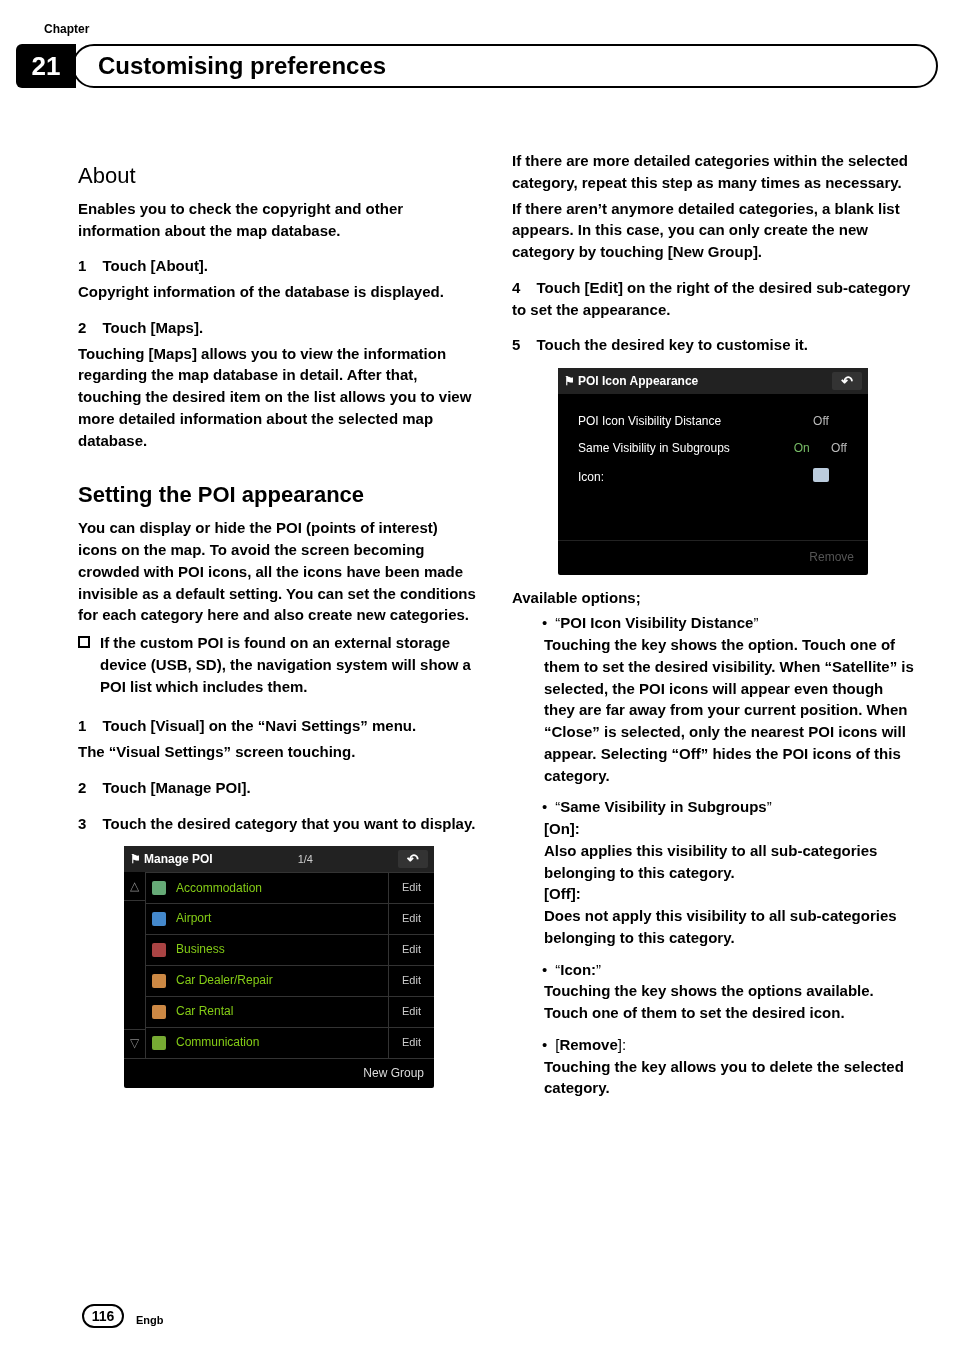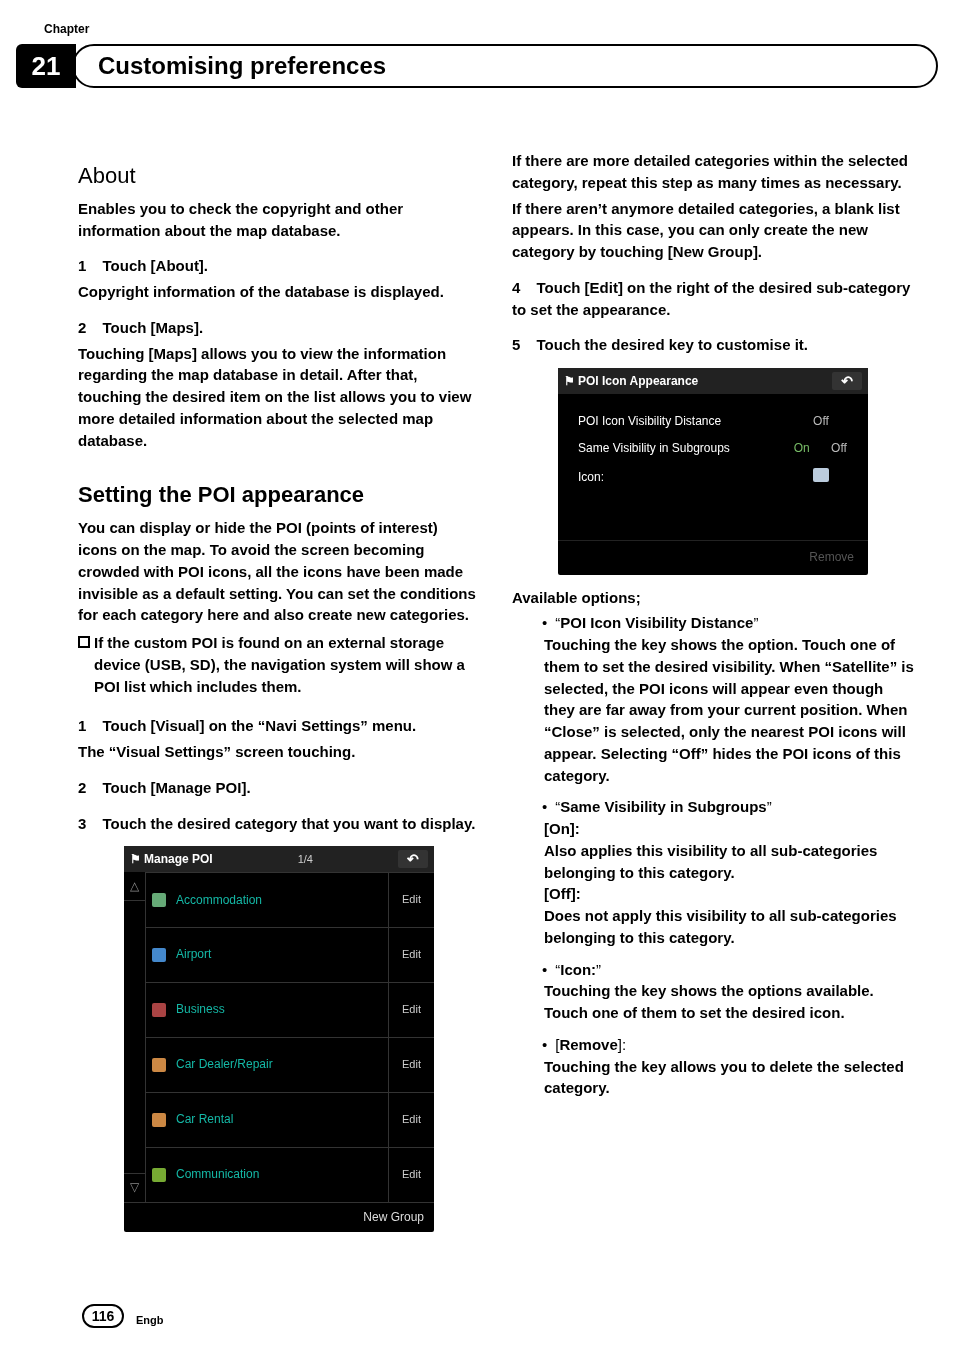--- a/index.html
+++ b/index.html
@@ -21,40 +21,40 @@
 
   .content { display: flex; gap: 32px; padding: 130px 40px 0 78px; }
   .col { width: 50%; font-size: 15px; line-height: 1.45; }
 
   h2.section { font-size: 22px; font-weight: 400; margin-top: 10px; margin-bottom: 6px; }
   h2.sub { font-size: 22px; font-weight: 900; margin-top: 28px; margin-bottom: 6px; }
   p { margin-bottom: 4px; }
   .step { font-weight: 700; margin-top: 14px; }
   .step-num { font-weight: 900; margin-right: 12px; }
   .body-text { font-weight: 700; }
-  .bullet-row { display: flex; gap: 4px; margin-top: 6px; }
+  .bullet-row { display: flex; gap: 10px; margin-top: 6px; }
   .bullet-sq { width: 12px; height: 12px; border: 2px solid #000; margin-top: 4px; flex-shrink: 0; }
   .bullet-dot::before { content: "•"; margin-right: 8px; }
   ul.opts { list-style: none; padding-left: 30px; }
   ul.opts > li { margin-bottom: 10px; }
   ul.opts > li .opt-title { font-weight: 400; }
   ul.opts > li .opt-title b { font-weight: 700; }
   ul.opts > li .opt-body { padding-left: 2px; }
 
   
   .shot { margin: 12px auto; background: #000; color: #fff; font-size: 12px; border-radius: 2px; }
   .shot1 { width: 310px; }
   .shot-header { background: #222; display: flex; align-items: flex-end; justify-content: space-between; padding: 4px 6px; font-weight: bold; }
   .shot-header .pager { font-weight: normal; color: #ccc; font-size: 11px; }
   .back-btn { width: 30px; height: 18px; background: #333; border-radius: 2px; display: flex; align-items: center; justify-content: center; font-size: 14px; }
   .shot-row { display: flex; align-items: center; border-top: 1px solid #333; }
   .shot-left { width: 26px; display: flex; align-items: center; justify-content: center; }
   .shot-icon { width: 14px; height: 14px; display: inline-block; }
-  .shot-label { flex: 1; padding: 5px 4px; color: #14b8a6; }
-  .shot-edit { width: 46px; text-align: center; color: #ccc; border-left: 1px solid #333; padding: 19px 0; font-size: 11px; }
+  .shot-label { flex: 1; padding: 5px 4px; color: #84cc16; }
+  .shot-edit { width: 46px; text-align: center; color: #ccc; border-left: 1px solid #333; padding: 7px 0; font-size: 11px; }
   .shot-footer { text-align: right; padding: 6px 10px; color: #ddd; border-top: 1px solid #333; font-size: 12px; }
   .side-scroll { width: 22px; border-right: 1px solid #333; display: flex; flex-direction: column; }
   .side-top, .side-bot { height: 28px; display: flex; align-items: center; justify-content: center; color: #888; }
   .side-mid { flex: 1; border-top: 1px solid #333; border-bottom: 1px solid #333; }
   .shot-body { display: flex; }
   .rows-wrap { flex: 1; }
 
   
   .shot2 { width: 310px; }
   .shot2 .body2 { padding: 14px 12px 8px 20px; }

